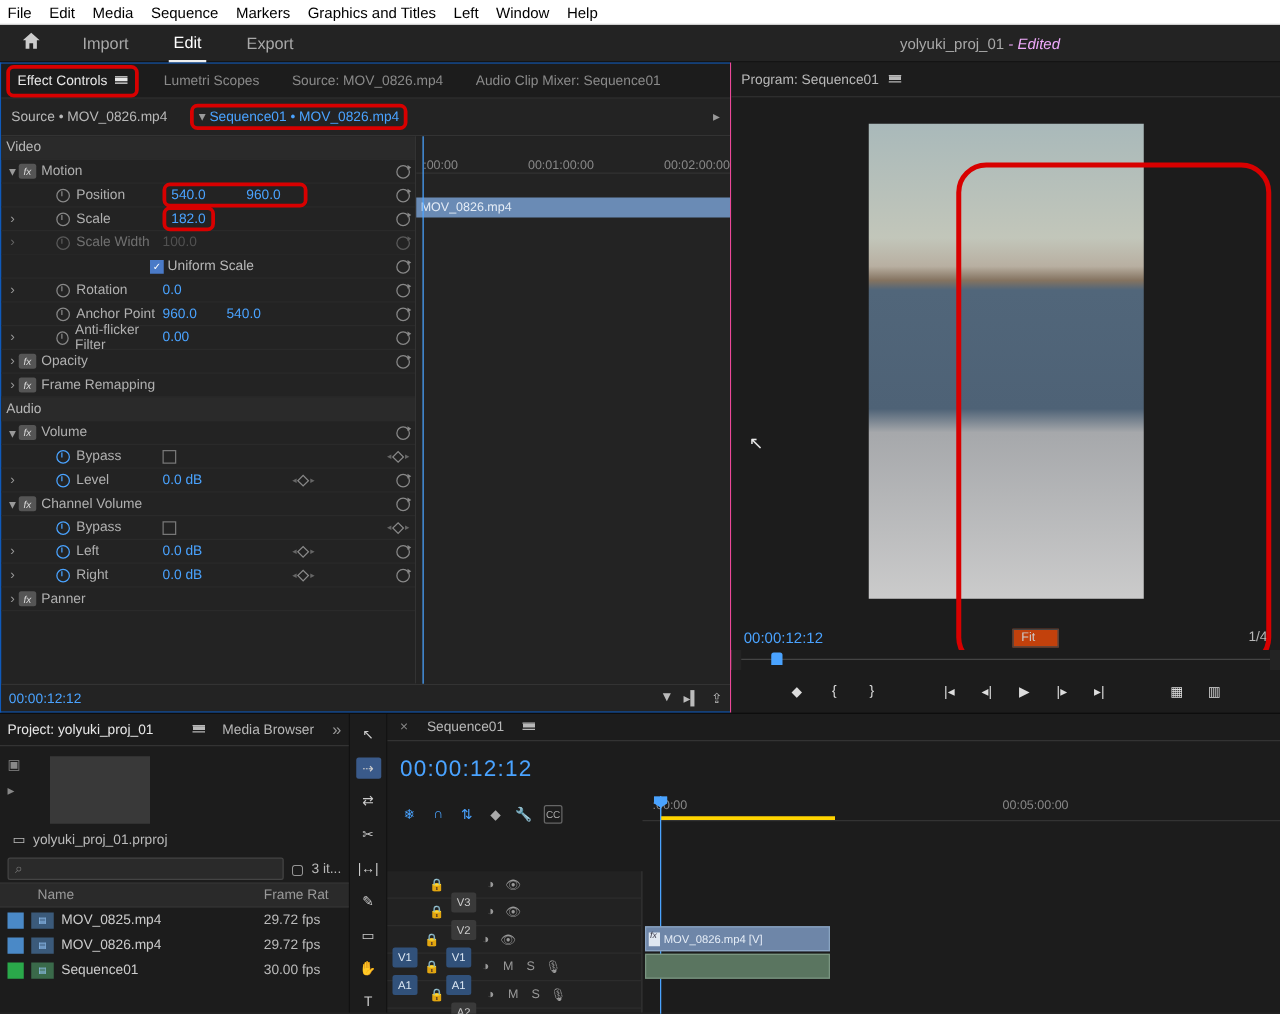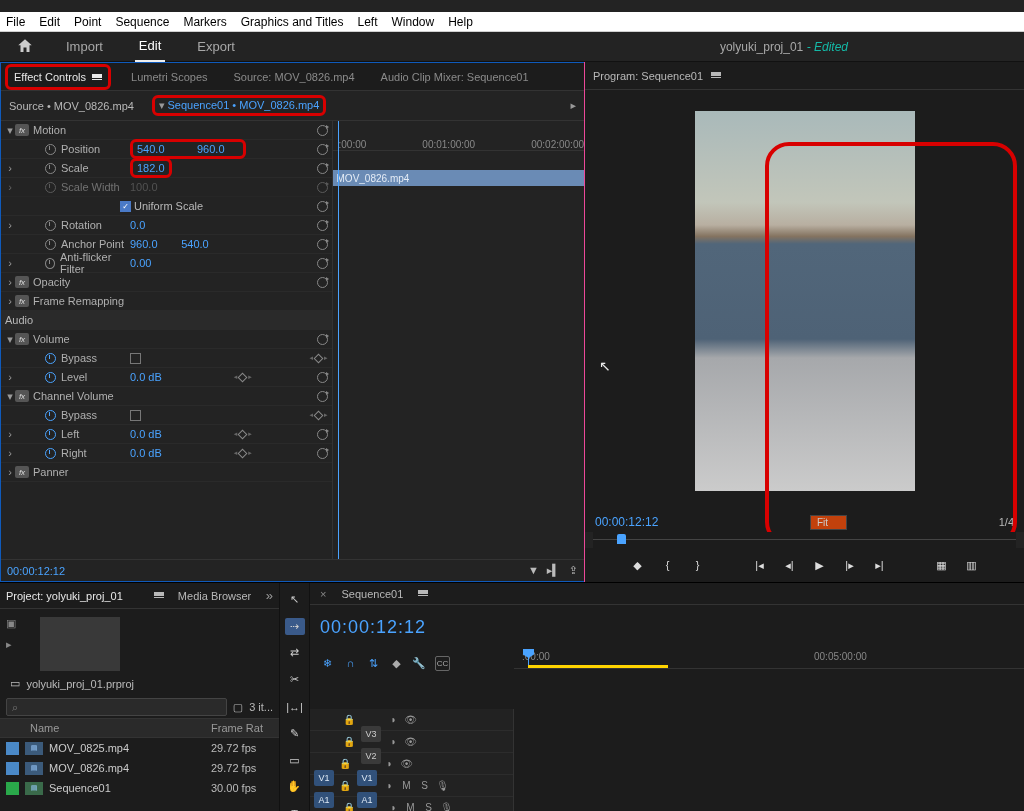--- a/index.html
+++ b/index.html
@@ -1,28 +1,28 @@
 <!DOCTYPE html>
 <html><head>
 <meta charset="utf-8">
 <style>
 * { margin: 0; padding: 0; box-sizing: border-box; font-family: 'Segoe UI', Arial, sans-serif; }
 body { background: #232323; color: #b8b8b8; font-size: 11px; overflow: hidden; width: 1024px; height: 811px; }
 
 
-.app-menu { background: #fff; height: 20px; display: flex; align-items: center; padding: 0 6px; gap: 14px; color: #000; font-size: 12px; border-bottom: 1px solid #d0d0d0; margin-top: 12px; }
+.app-menu { background: #fff; height: 20px; display: flex; align-items: center; padding: 0 6px; gap: 14px; color: #000; font-size: 12px; border-bottom: 1px solid #d0d0d0; }
 .app-menu span { cursor: default; }
 
 
 .workspace-bar { background: #232323; height: 30px; display: flex; align-items: center; padding: 0 16px; gap: 28px; border-bottom: 1px solid #111; }
 .home-icon svg { width: 18px; height: 18px; fill: #ccc; }
 .workspace-tab { color: #a8a8a8; padding: 7px 4px; cursor: pointer; font-size: 13px; }
 .workspace-tab.active { color: #fff; border-bottom: 2px solid #eee; }
 .project-title { margin-left: auto; margin-right: 160px; color: #a8a8a8; font-size: 12px; }
-.project-title .edited { color: #14b8a6; font-style: italic; }
+.project-title .edited { color: #f0abfc; font-style: italic; }
 
 
 .main { display: flex; height: 520px; }
 .left-stack { width: 584px; display: flex; flex-direction: column; border: 1px solid #0f5abb; border-right: none; }
 .right-stack { flex: 1; display: flex; flex-direction: column; border-left: 1px solid #ec4899; }
 
 
 .panel-tabs { height: 28px; display: flex; align-items: center; padding: 0 4px; gap: 14px; background: #1c1c1c; border-bottom: 1px solid #333; font-size: 11px; }
 .panel-tabs .tab { color: #8a8a8a; padding: 4px 6px; cursor: pointer; position: relative; }
 .panel-tabs .tab.active { color: #e8e8e8; }
@@ -133,21 +133,21 @@
 
 
 .cursor-glyph { position: absolute; color: #e8e8e8; font-size: 14px; pointer-events: none; }
 </style>
 </head>
 <body>
 
 <div class="app-menu">
   <span>File</span>
   <span>Edit</span>
-  <span>Point</span>
+  <span>Media</span>
   <span>Sequence</span>
   <span>Markers</span>
   <span>Graphics and Titles</span>
   <span>Left</span>
   <span>Window</span>
   <span>Help</span>
 </div>
 
 <div class="workspace-bar">
   <span class="home-icon">
@@ -177,20 +177,23 @@
     <div class="sub-tabs">
       <span>Source • MOV_0826.mp4</span>
       <span class="blue-text red-box">
         <span class="caret">▾</span>&nbsp;<span>Sequence01 • MOV_0826.mp4</span>
       </span>
       <span style="margin-left:auto;color:#999">▸</span>
     </div>
 
     <div class="ec-body">
       <div class="ec-left">
+        <div class="ec-row header">
+            <span>Video</span>
+          </div>
 
         <div class="ec-row">
           <span class="caret">▾</span>
             <span class="fx-badge">fx</span>
           <span class="prop-label">Motion</span>
           <span class="reset-icon"></span>
         </div>
 
         <div class="ec-row">
           <span class="caret"></span>
@@ -499,21 +502,21 @@
           <span class="tl-icon" style="color:#4aa3ff">∩</span>
           <span class="tl-icon" style="color:#4aa3ff">⇅</span>
           <span class="tl-icon">◆</span>
           <span class="tl-icon">🔧</span>
           <span class="tl-icon" style="border:1px solid #666;border-radius:2px;font-size:8px;padding:0 2px">CC</span>
         </div>
       </div>
     </div>
     <div class="tl-ruler">
       <span class="tick" style="left:8px">:00:00</span>
-      <span class="tick" style="left:300px">00:05:00:00</span>
+      <span class="tick" style="left:288px">00:05:00:00</span>
       <div class="tl-playhead" style="left:14px"></div>
       <div class="yellow-range" style="left:14px;width:140px"></div>
     </div>
     <div style="height:40px"></div>
 
     <div class="tl-body">
       <div class="track-labels">
         <div class="track-row">
           <span style="width:24px"></span>
           <span class="track-ico">🔒</span>
@@ -547,15 +550,23 @@
         <div class="track-row">
           <span style="width:24px"></span>
           <span class="track-ico">🔒</span>
           <span class="track-btn gry">A2</span>
           <span class="track-ico">◑</span>
           <span class="track-ico">M</span>
             <span class="track-ico">S</span>
           <span class="track-ico">🎙</span>
         </div>
       </div>
+      <div class="track-canvas">
+        <div class="tl-playhead" style="left:14px;top:-60px;height:180px"></div>
+        <div class="media-clip" style="top:44px;left:2px;width:148px">
+          <span style="position:absolute;left:3px;top:3px;color:#334;font-size:7px;font-style:italic">fx</span>
+          <span>MOV_0826.mp4 [V]</span>
+        </div>
+        <div class="audio-clip" style="top:66px;left:2px;width:148px"></div>
+      </div>
     </div>
   </div>
 </div>
 
 </body></html>

